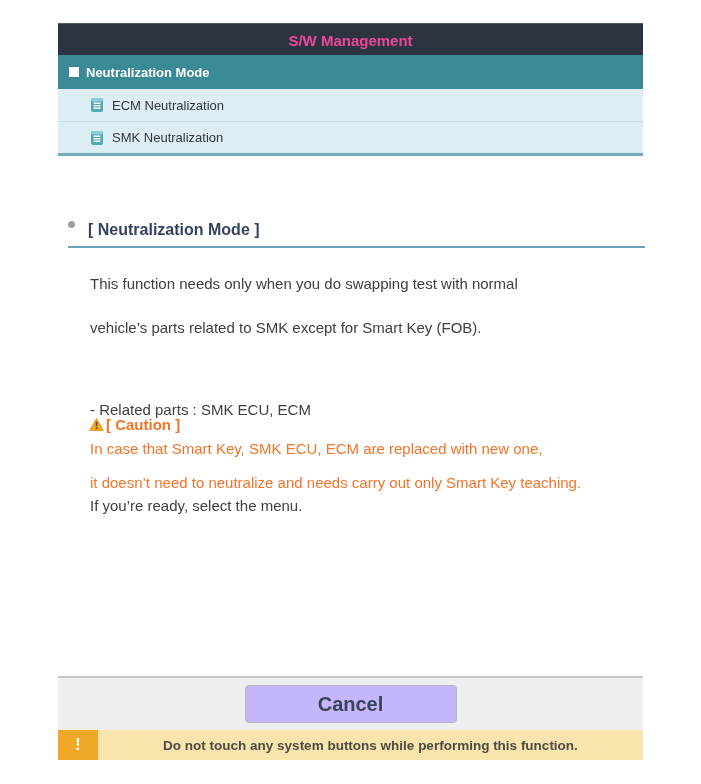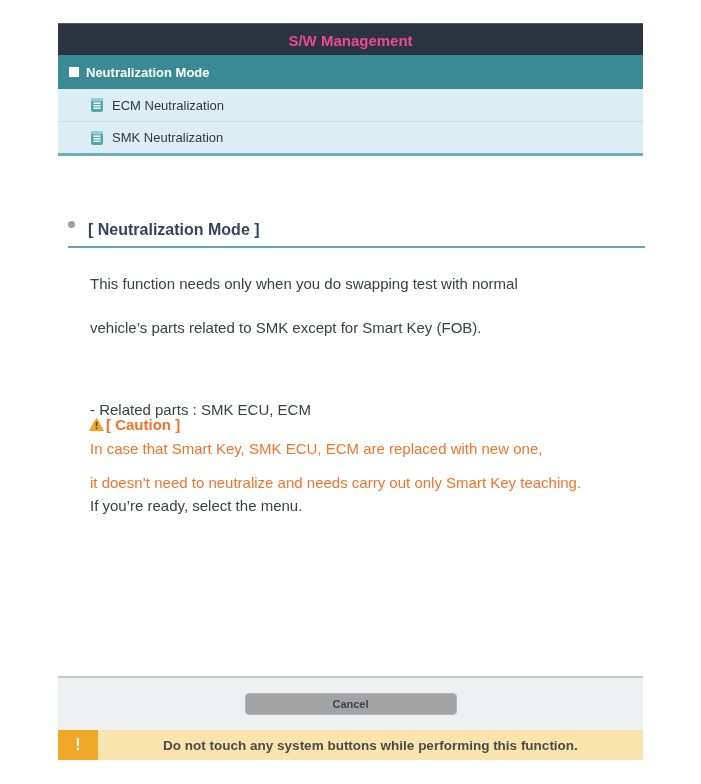--- a/index.html
+++ b/index.html
@@ -49,23 +49,23 @@
   .warn-triangle{width:15px;height:13px;margin-right:2px;}
   .caution-line{left:90px;color:#f2742a;font-size:15px;white-space:nowrap;}
 
   
   .footer-bar{
     left:58px;top:676px;width:585px;height:54px;
     background:#edeff1;border-top:2px solid #c5c8cd;box-sizing:border-box;
     display:flex;align-items:center;justify-content:center;
   }
   .cancel-btn{
-    width:212px;height:22px;background:#a3a3a3;
+    width:212px;height:38px;background:#c4b5fd;
     border:1px solid #b3b7bd;border-radius:4px;
-    color:#3a4357;font-size:11px;font-weight:bold;
+    color:#3a4357;font-size:20px;font-weight:bold;
     font-family:inherit;cursor:pointer;
     display:flex;align-items:center;justify-content:center;
   }
   .notice-bar{
     left:58px;top:730px;width:585px;height:30px;
     background:#f9e4ad;display:flex;align-items:stretch;
   }
   .notice-accent{
     width:40px;background:#efa827;flex:0 0 auto;
     display:flex;align-items:center;justify-content:center;

